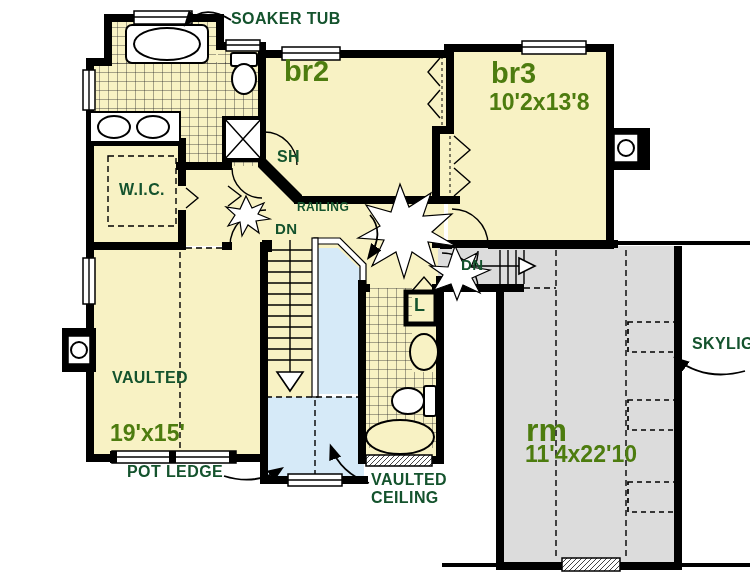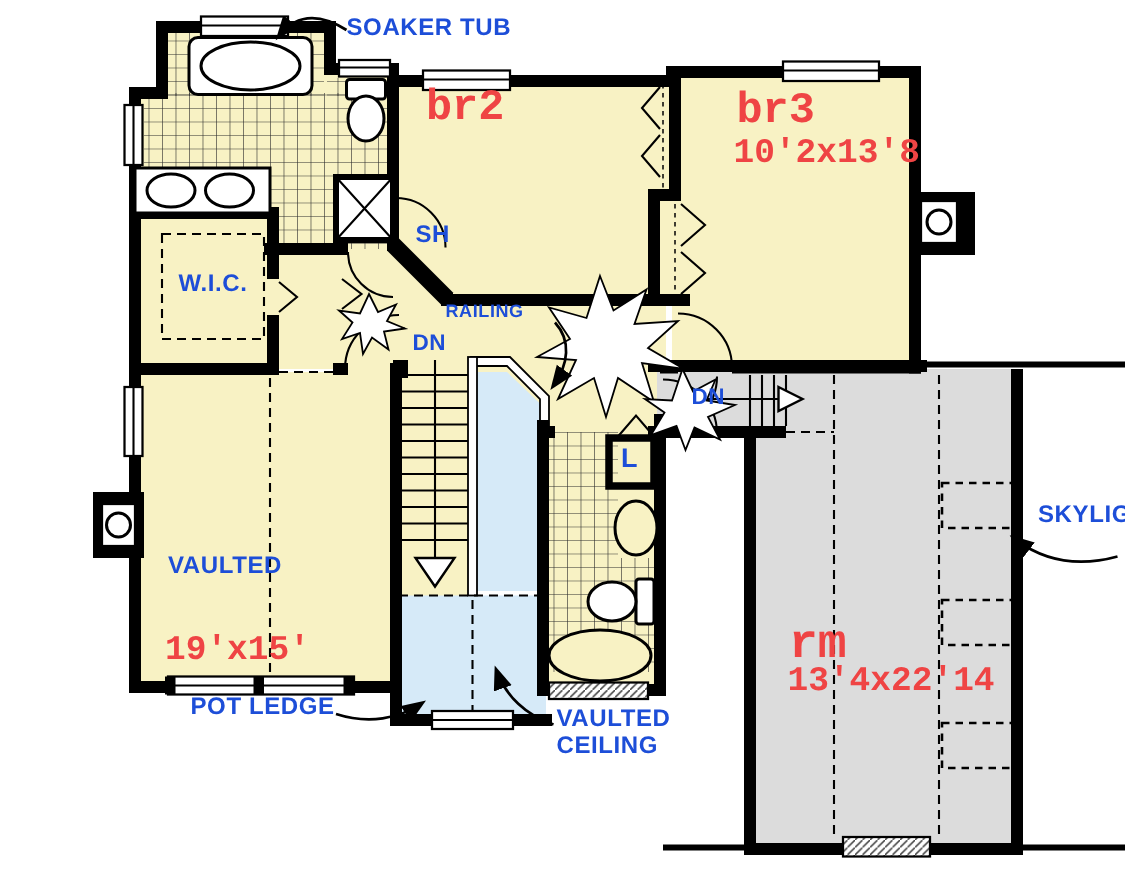--- a/index.html
+++ b/index.html
@@ -1,22 +1,22 @@
 <!DOCTYPE html>
 <html style="--room-fill: #F8F2C4; --open-to-below-fill: #D6EAF8; --bonus-fill: #DCDCDC; --wall: #000000; --background: #FFFFFF;"><head>
 <meta charset="utf-8">
 <style>
   html,body{margin:0;padding:0;background:#fff;}
   .plan{position:relative;width:750px;height:583px;background:var(--background,#fff);
         overflow:hidden;font-family:"Liberation Sans",sans-serif;}
   .plan svg{position:absolute;left:0;top:0;}
-  .lbl{position:absolute;font-weight:bold;color:#1d4ed8;white-space:nowrap;
+  .lbl{position:absolute;font-weight:bold;color:#14532d;white-space:nowrap;
        letter-spacing:.4px;line-height:1;}
-  .lbl-serif{position:absolute;font-family:Liberation Mono, monospace;font-weight:bold;
-       color:#ef4444;white-space:nowrap;line-height:1;letter-spacing:0;}
+  .lbl-serif{position:absolute;font-family:Liberation Sans, sans-serif;font-weight:bold;
+       color:#4d7c0f;white-space:nowrap;line-height:1;letter-spacing:0;}
   
   .fy{fill:var(--room-fill);}
   .fg{fill:var(--bonus-fill);}
   .fb{fill:var(--open-to-below-fill);}
   .fw{fill:var(--wall);}
   .thin{stroke:var(--wall);stroke-width:1.4;fill:none;}
   .dash{stroke:var(--wall);stroke-width:1.4;fill:none;stroke-dasharray:6 4;}
   .dash2{stroke:var(--wall);stroke-width:1.7;fill:none;stroke-dasharray:5 4;}
   .rod{stroke:var(--wall);stroke-width:1;fill:none;stroke-dasharray:3 3;}
   .fx{fill:#fff;stroke:var(--wall);stroke-width:2;}
@@ -272,16 +272,16 @@
 <div class="lbl" style="left:297px;top:201px;font-size:12px">RAILING</div>
 <div class="lbl" style="left:275px;top:221px;font-size:15px">DN</div>
 <div class="lbl" style="left:461px;top:257px;font-size:15px">DN</div>
 <div class="lbl" style="left:414px;top:296px;font-size:18px">L</div>
 <div class="lbl" style="left:112px;top:370px;font-size:16px">VAULTED</div>
 <div class="lbl-serif" style="left:110px;top:422px;font-size:23px">19'x15'</div>
 <div class="lbl" style="left:127px;top:464px;font-size:16px">POT LEDGE</div>
 <div class="lbl" style="left:371px;top:472px;font-size:16px">VAULTED</div>
 <div class="lbl" style="left:371px;top:490px;font-size:16px">CEILING</div>
 <div class="lbl-serif" style="left:526px;top:414px;font-size:32px">rm</div>
-<div class="lbl-serif" style="left:525px;top:443px;font-size:23px">13'4x22'14</div>
+<div class="lbl-serif" style="left:525px;top:443px;font-size:23px">11'4x22'10</div>
 <div class="lbl" style="left:692px;top:336px;font-size:16px">SKYLIG</div>
 
 </div>
 
 </body></html>

